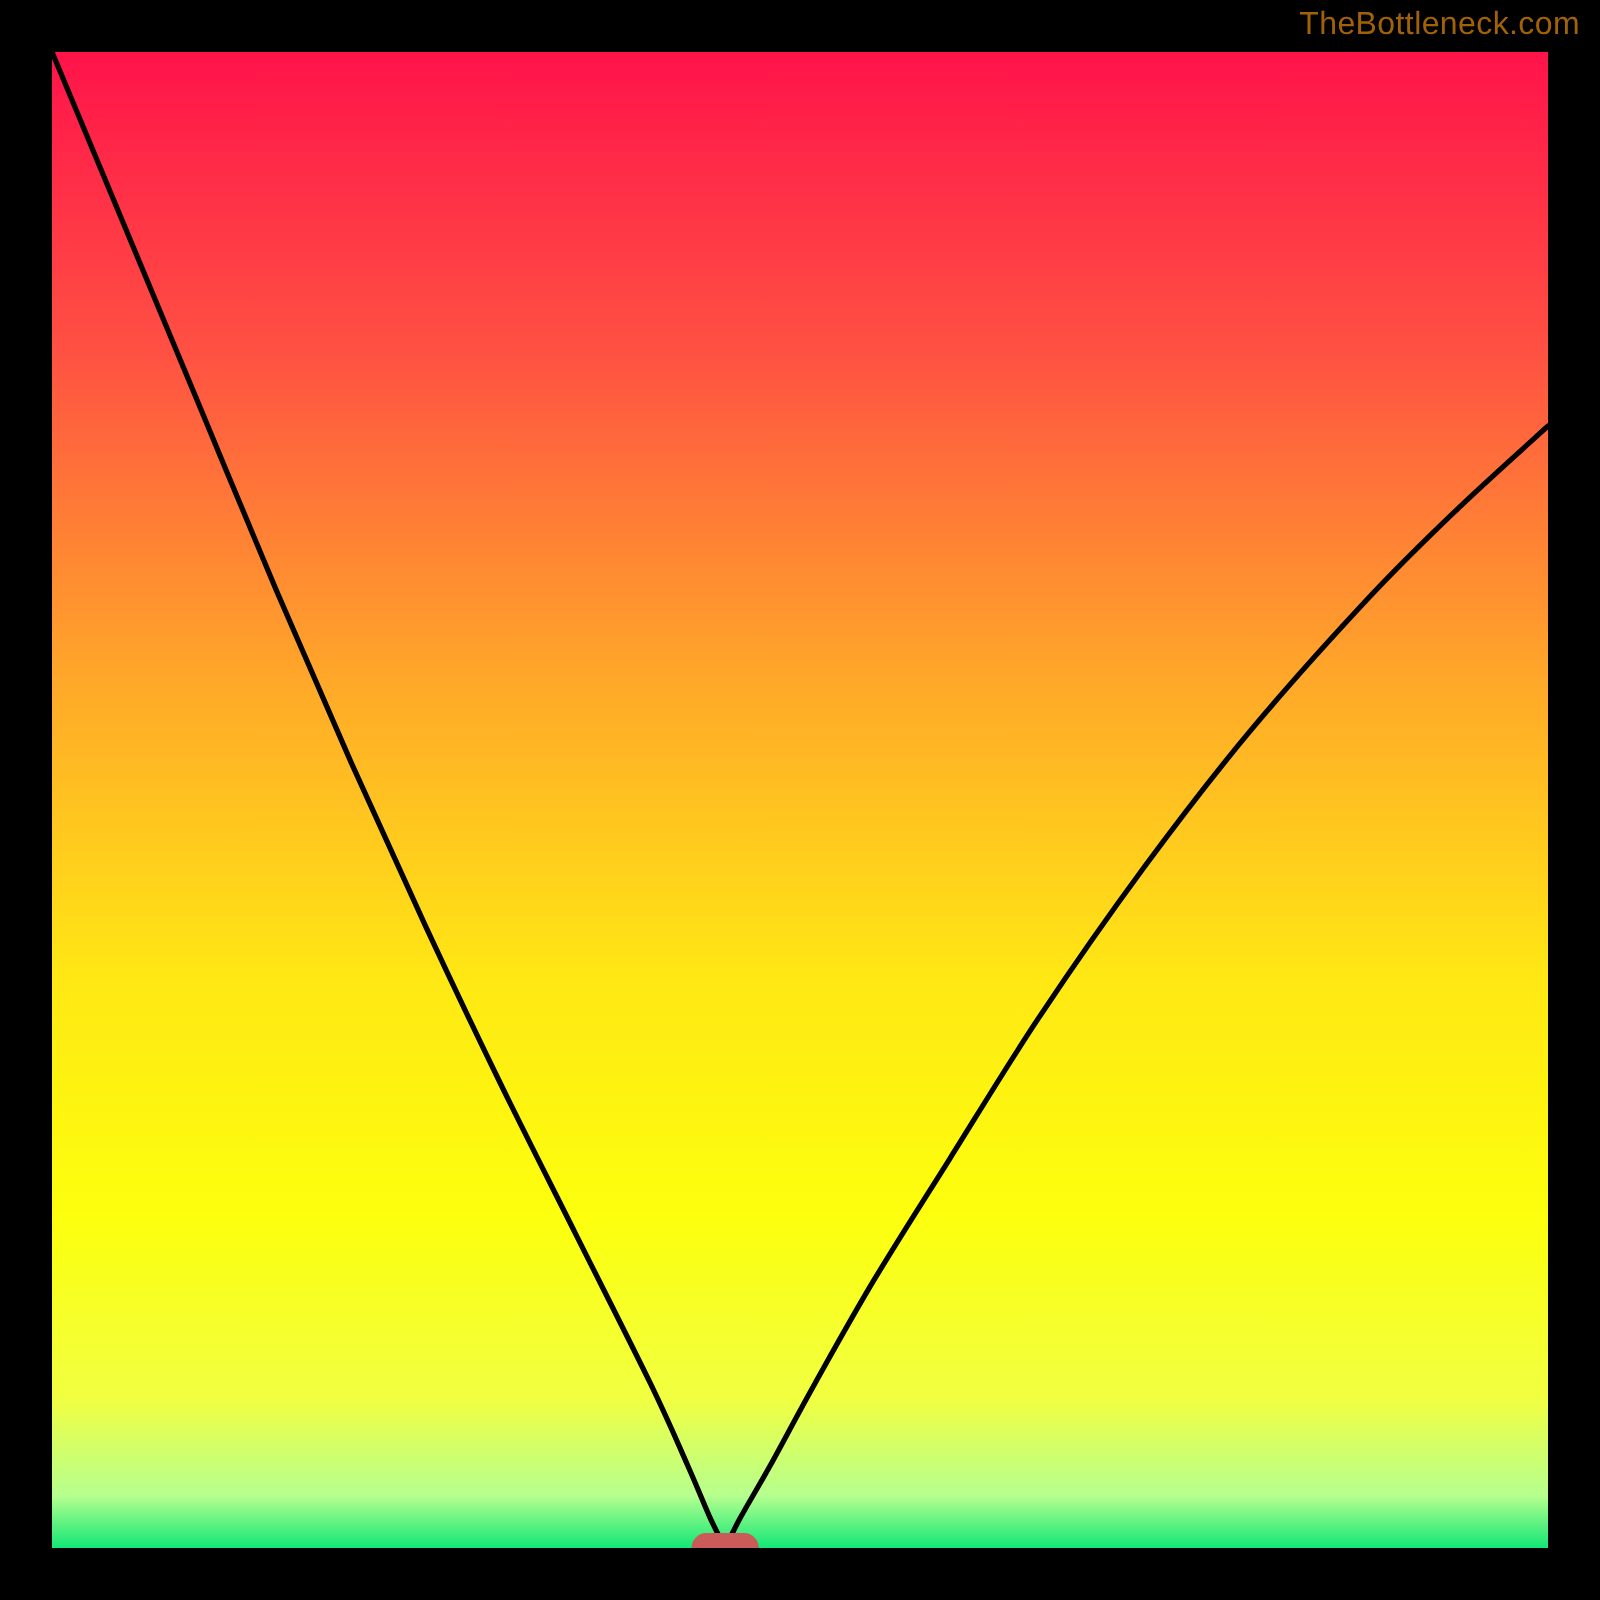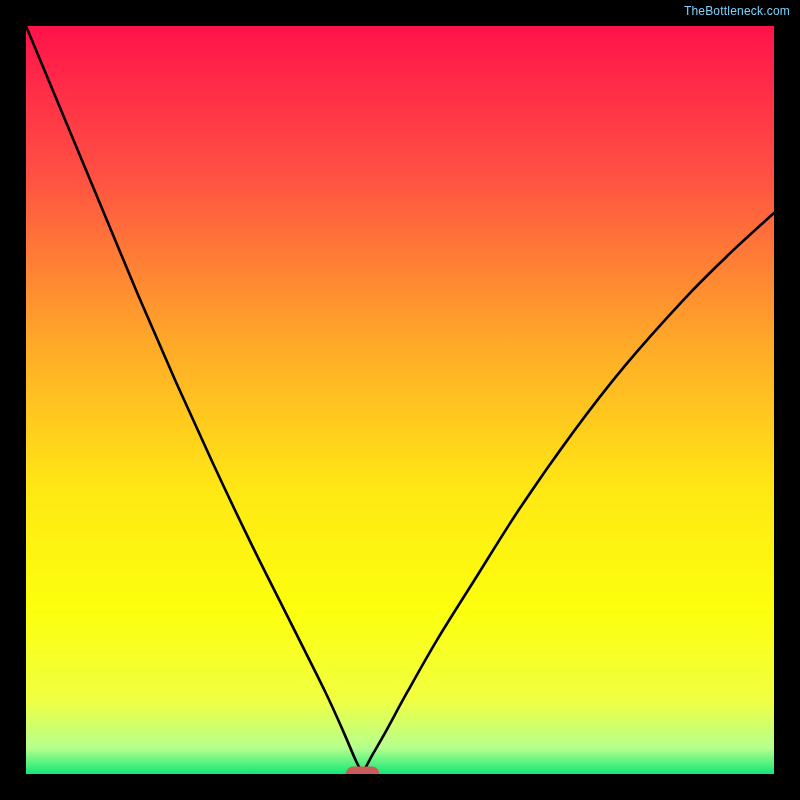--- a/index.html
+++ b/index.html
@@ -23,22 +23,22 @@
     position: absolute;
     left: 0;
     top: 0;
     width: 748px;
     height: 748px;
   }
   .watermark {
     position: absolute;
     top: 4px;
     right: 10px;
-    color: #7dd3fc;
-    font-size: 12px;
+    color: #a16207;
+    font-size: 16px;
     font-weight: 500;
     letter-spacing: 0.2px;
   }
   svg { display: block; }
 </style>
 </head>
 <body>
 
 <div class="watermark">TheBottleneck.com</div>
 

